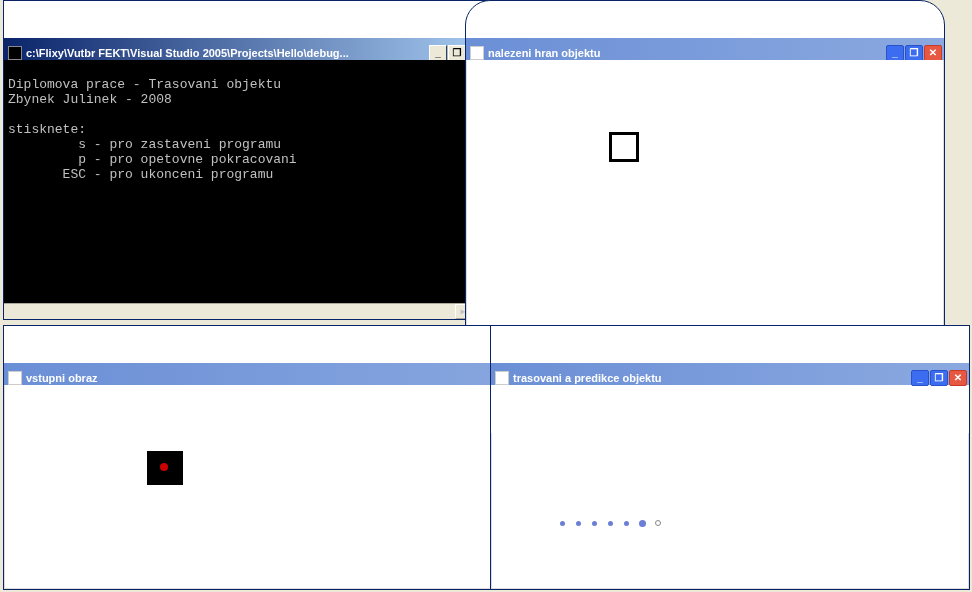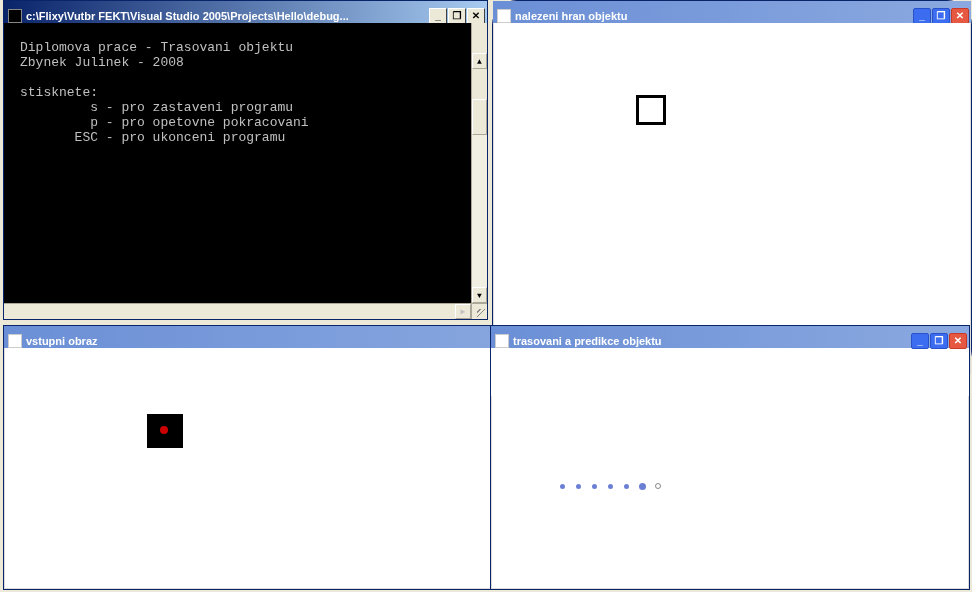--- a/index.html
+++ b/index.html
@@ -21,20 +21,21 @@
     }
     .titlebar {
       height: 22px;
       background: linear-gradient(to right, #6b8fd6, #8ba9e0);
       display: flex;
       align-items: center;
       padding: 8px 2px 0 4px;
       color: #fff;
       font-weight: bold;
       flex-shrink: 0;
+      margin-top: 37px;
     }
     .titlebar.classic {
       background: linear-gradient(to right, #0a246a, #a6caf0);
       color: #fff;
       font-size: 11px;
       font-weight: bold;
     }
     .titlebar-icon {
       width: 14px;
       height: 14px;
@@ -89,21 +90,21 @@
       flex: 1;
       position: relative;
       overflow: hidden;
     }
     .console-client {
       background: #000;
       color: #c0c0c0;
       font-family: 'Courier New', monospace;
       font-size: 13px;
       line-height: 15px;
-      padding: 2px 16px;
+      padding: 2px 4px;
       position: relative;
       white-space: pre;
     }
     .scrollbar-v {
       position: absolute;
       right: 0;
       top: 0;
       bottom: 16px;
       width: 16px;
       background: #ece9d8;
@@ -254,21 +255,21 @@
     </div>
     <div class="scrollbar-h">
       
       
       <div class="sb-btn" style="position:absolute;right:0;top:0;">▶</div>
     </div>
     <div class="resize-grip"></div>
   </div>
 </div>
 
-<div class="window" style="left:492px; top:0; width:480px; height:375px;border-radius:25px;">
+<div class="window" style="left:465px; top:0; width:480px; height:375px;border-radius:25px;">
   <div class="titlebar">
     <div class="titlebar-icon white"></div>
     <div class="title-text">nalezeni hran objektu</div>
     <div class="win-controls">
       <div class="win-btn xp min">_</div>
       <div class="win-btn xp max">❐</div>
       <div class="win-btn xp close">✕</div>
     </div>
   </div>
   <div class="client">

